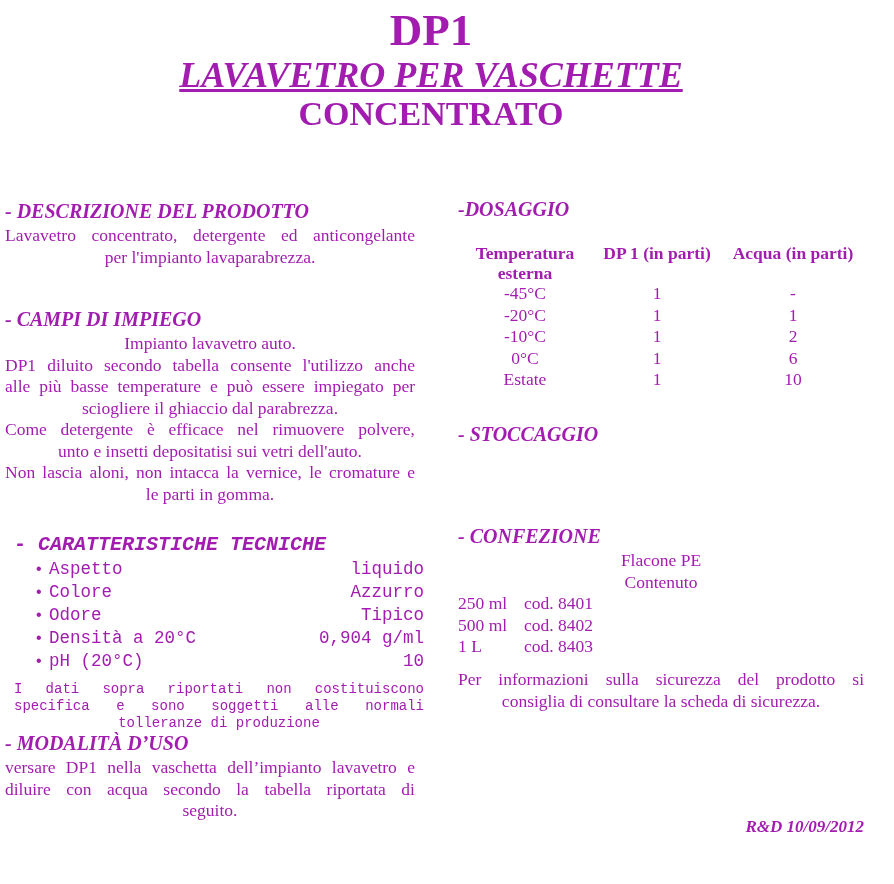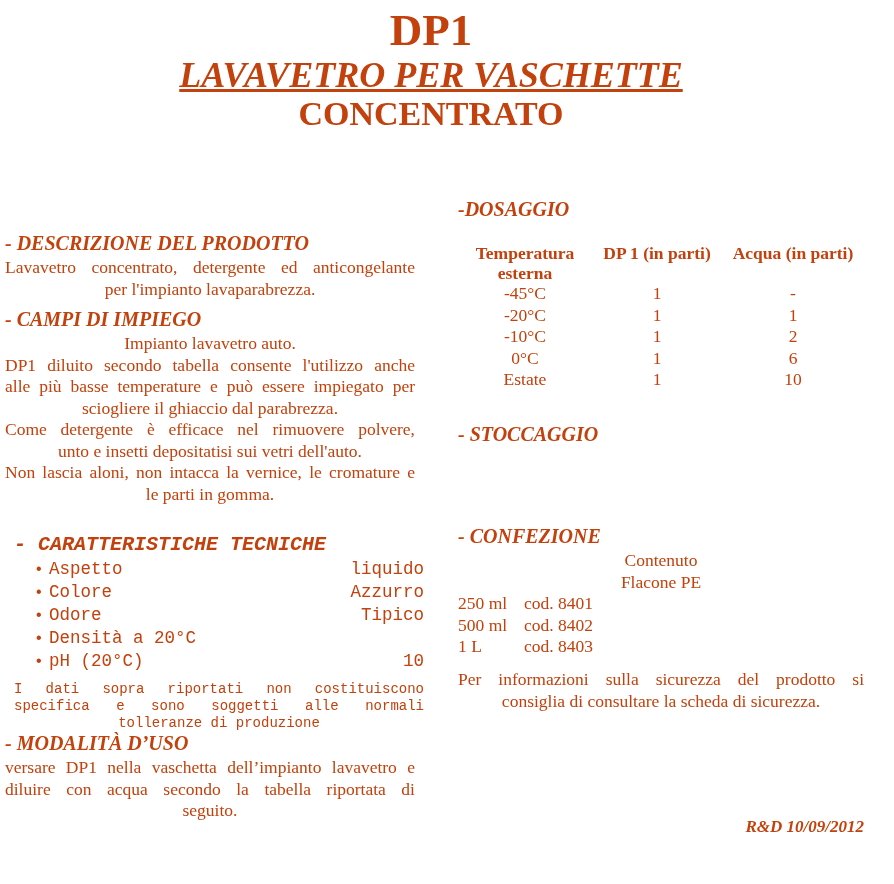--- a/index.html
+++ b/index.html
@@ -1,38 +1,38 @@
 <!DOCTYPE html>
 <html><head>
 <meta charset="utf-8">
 <style>
   html,body { margin:0; padding:0; background:#ffffff; }
   .page {
     position:relative; width:894px; height:856px; overflow:hidden;
-    background:#ffffff; color:#c2410c;
+    background:#ffffff; color:#a21caf;
     font-family:"Liberation Serif","DejaVu Serif",serif;
   }
 
   
   .titleblock { position:absolute; top:5px; left:0; width:862px; text-align:center; }
   .t1 { font-size:45px; font-weight:bold; line-height:50px; }
   .t2 { font-size:36px; font-weight:bold; font-style:italic; line-height:40px;text-decoration:underline; }
   .t3 { font-size:34px; font-weight:bold; line-height:37px; }
 
   
   .sec { position:absolute; }
   .heading {
     font-size:20px; font-weight:bold; font-style:italic;
     line-height:23px; white-space:nowrap; margin-bottom:2px;
   }
   .bodytxt { font-size:17.5px; line-height:21.5px; }
   .jline { text-align:justify; text-align-last:justify; }
   .lline { text-align:center; }
 
-  #sec-descrizione { left:5px;   top:200px; width:410px;margin-top:32px; }
+  #sec-descrizione { left:5px;   top:200px; width:410px; }
   #sec-campi       { left:5px;   top:308px; width:410px; }
   #sec-caratt      { left:14px;   top:533px; width:410px;font-family:Liberation Mono, monospace; }
   #sec-modalita    { left:5px;   top:732px; width:410px; }
   #sec-dosaggio    { left:458px; top:198px; width:406px; }
   #sec-stoccaggio  { left:458px; top:423px; width:406px; }
   #sec-confezione  { left:458px; top:525px; width:406px; }
   #sec-note        { left:458px; top:669px; width:406px; }
 
   
   .brow { display:flex; align-items:baseline; font-size:17.5px; line-height:22px; }
@@ -102,20 +102,21 @@
         <span class="bval">Azzurro</span>
       </div>
       <div class="brow">
         <span class="bdot">•</span>
         <span class="blabel">Odore</span>
         <span class="bval">Tipico</span>
       </div>
       <div class="brow">
         <span class="bdot">•</span>
         <span class="blabel">Densità a 20°C</span>
+        <span class="bval">0,904 g/ml</span>
       </div>
       <div class="brow">
         <span class="bdot">•</span>
         <span class="blabel">pH (20°C)</span>
         <span class="bval">10</span>
       </div>
     </div>
     <div class="smallnote">
       <div class="jline">I dati sopra riportati non costituiscono specifica e sono soggetti alle normali</div>
       <div class="lline">tolleranze di produzione</div>
@@ -160,22 +161,22 @@
     </div>
   </div>
 
   <div class="sec" id="sec-stoccaggio">
     <div class="heading">- STOCCAGGIO</div>
   </div>
 
   <div class="sec" id="sec-confezione">
     <div class="heading">- CONFEZIONE</div>
     <div class="bodytxt">
+      <div class="lline">Flacone PE</div>
       <div class="lline">Contenuto</div>
-      <div class="lline">Flacone PE</div>
       <div class="crow">
         <span>250 ml</span>
         <span>cod. 8401</span>
       </div>
       <div class="crow">
         <span>500 ml</span>
         <span>cod. 8402</span>
       </div>
       <div class="crow">
         <span>1 L</span>

